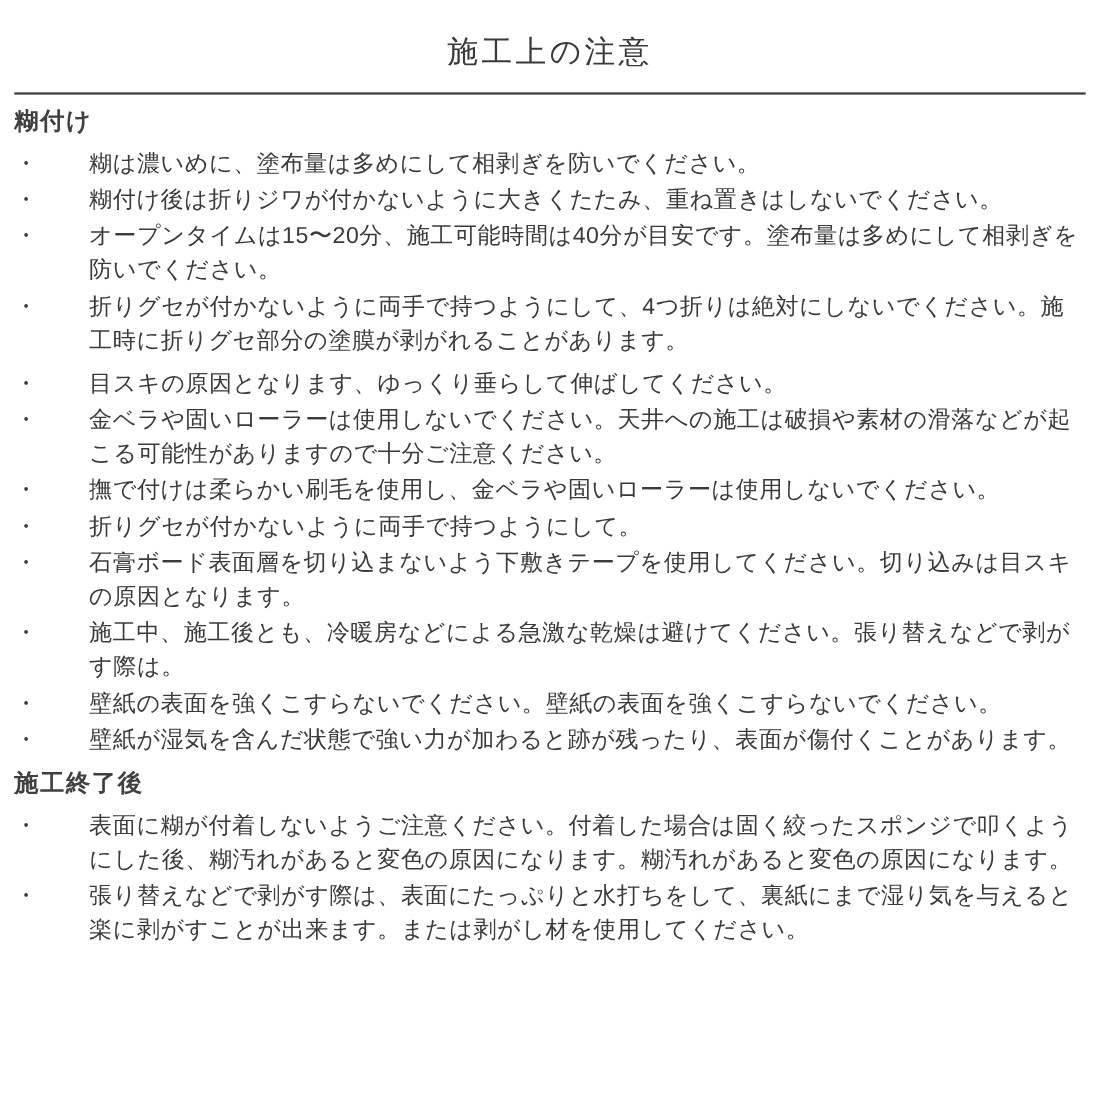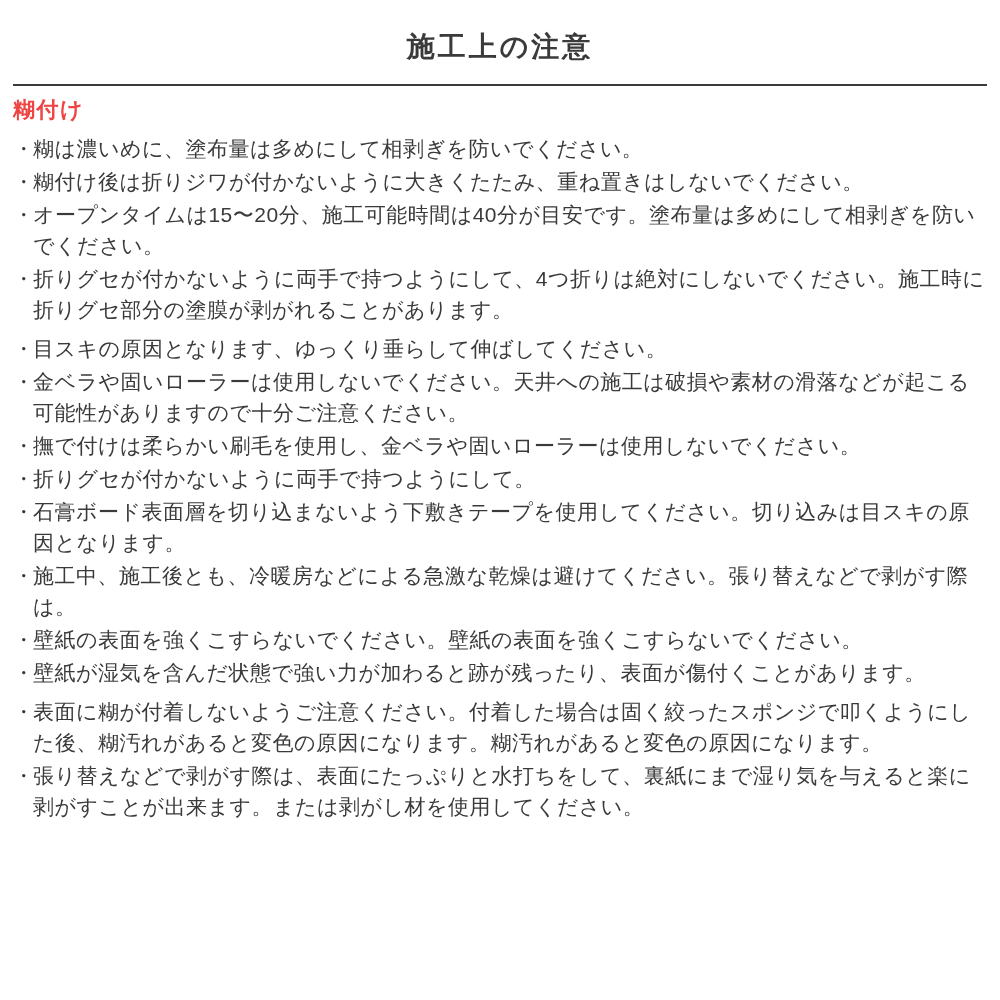--- a/index.html
+++ b/index.html
@@ -16,21 +16,21 @@
     overflow: hidden;
   }
   .page {
     box-sizing: border-box;
     width: 1000px;
     height: 1000px;
     padding: 0 13px;
   }
   .doc-title {
     font-size: 28px;
-    font-weight: 700;
+    font-weight: 400;
     letter-spacing: 3px;
     line-height: 42px;
     text-align: center;
     margin: 26px 0 0 0;
   }
   .title-rule {
     border: none;
     border-top: 2px solid #3a3a3a;
     margin: 16px 0 0 0;
   }
@@ -41,41 +41,42 @@
     font-size: 23px;
     letter-spacing: 1.5px;
     line-height: 40px;
   }
   .section-heading {
     font-size: 22px;
     font-weight: 700;
     letter-spacing: 1.5px;
     line-height: 31px;
     margin: 8px 0 0 0;
-    color: #ef4444;
+    color: #404040;
   }
   .note-list {
     margin-top: 8px;
   }
   .note-item {
     display: flex;
     align-items: flex-start;
     font-size: 21px;
     letter-spacing: 0.5px;
     line-height: 31px;
     margin-bottom: 2px;
   }
   .note-item .dot {
     flex: 0 0 20px;
     overflow: hidden;
     white-space: nowrap;
   }
   .note-item .txt {
     flex: 1 1 auto;
     min-width: 0;
+    margin-left: 48px;
   }
 </style>
 </head>
 <body>
 
 <div class="page">
 
   <h1 class="doc-title">施工上の注意</h1>
 
   <hr class="title-rule">
@@ -129,20 +130,21 @@
     <div class="note-item">
       <span class="dot">・</span>
       <span class="txt">壁紙の表面を強くこすらないでください。壁紙の表面を強くこすらないでください。</span>
     </div>
     <div class="note-item">
       <span class="dot">・</span>
       <span class="txt">壁紙が湿気を含んだ状態で強い力が加わると跡が残ったり、表面が傷付くことがあります。</span>
     </div>
   </div>
 
+  <h2 class="section-heading">施工終了後</h2>
   <div class="note-list">
     <div class="note-item">
       <span class="dot">・</span>
       <span class="txt">表面に糊が付着しないようご注意ください。付着した場合は固く絞ったスポンジで叩くようにした後、糊汚れがあると変色の原因になります。糊汚れがあると変色の原因になります。</span>
     </div>
     <div class="note-item">
       <span class="dot">・</span>
       <span class="txt">張り替えなどで剥がす際は、表面にたっぷりと水打ちをして、裏紙にまで湿り気を与えると楽に剥がすことが出来ます。または剥がし材を使用してください。</span>
     </div>
   </div>

